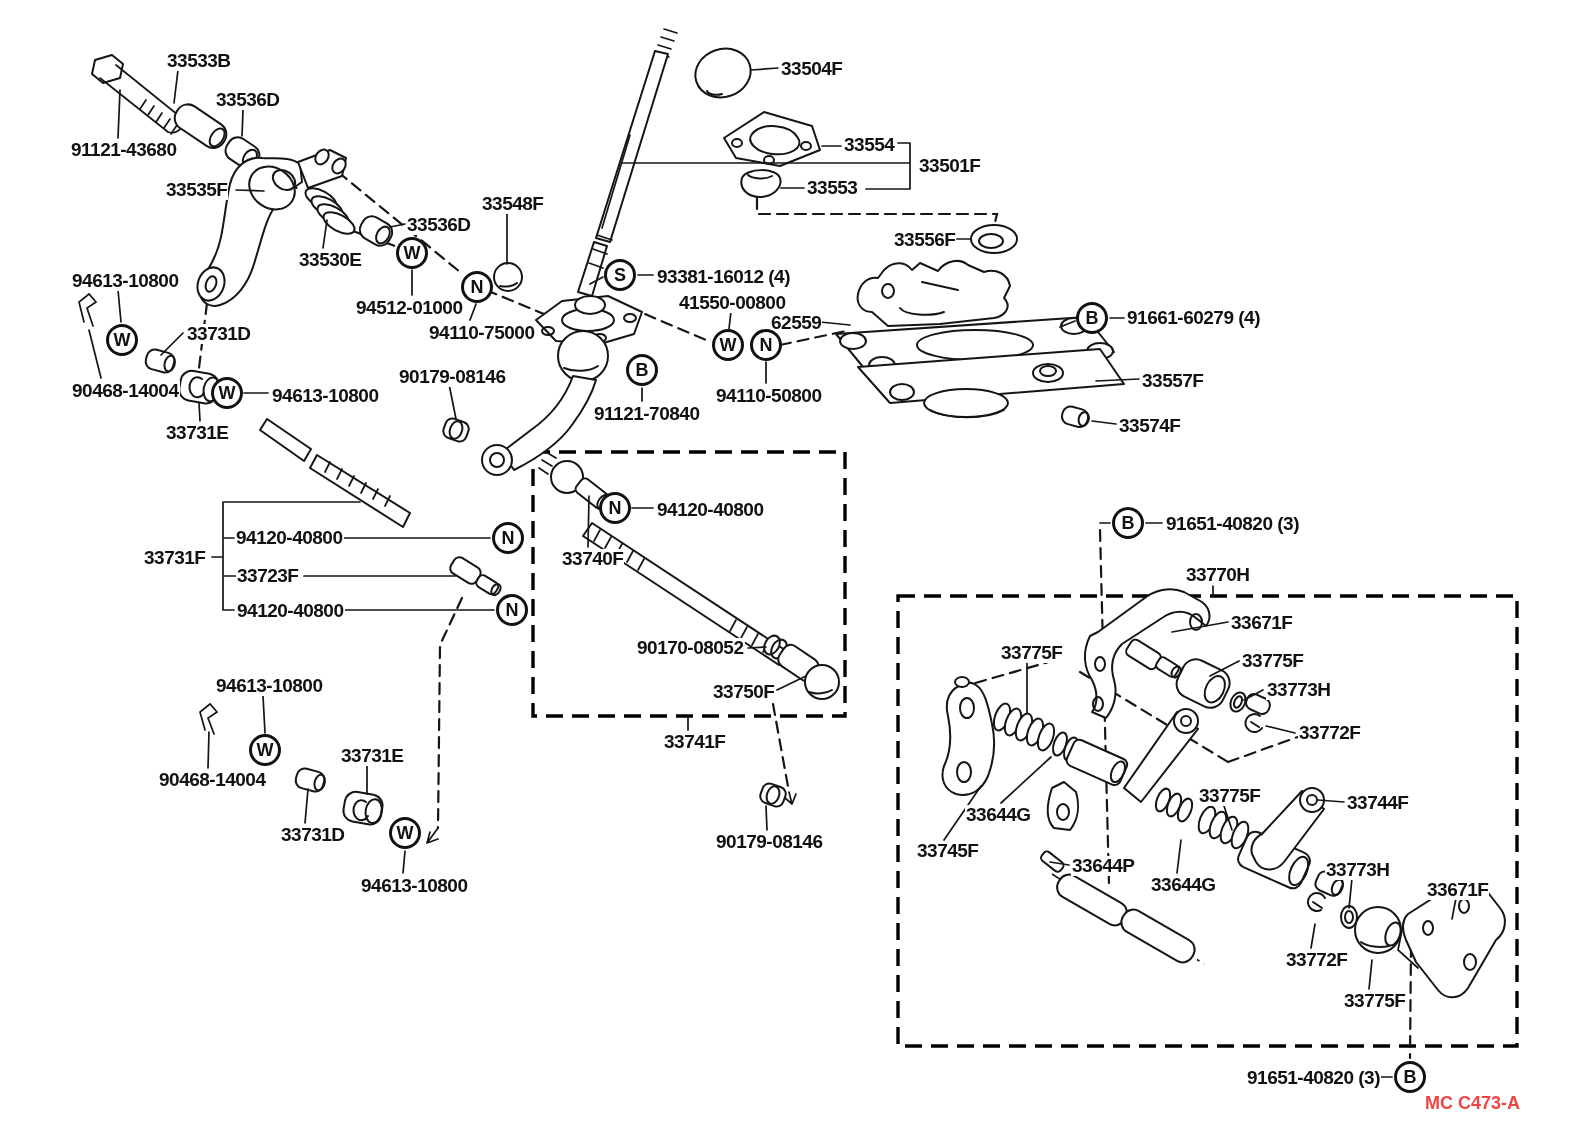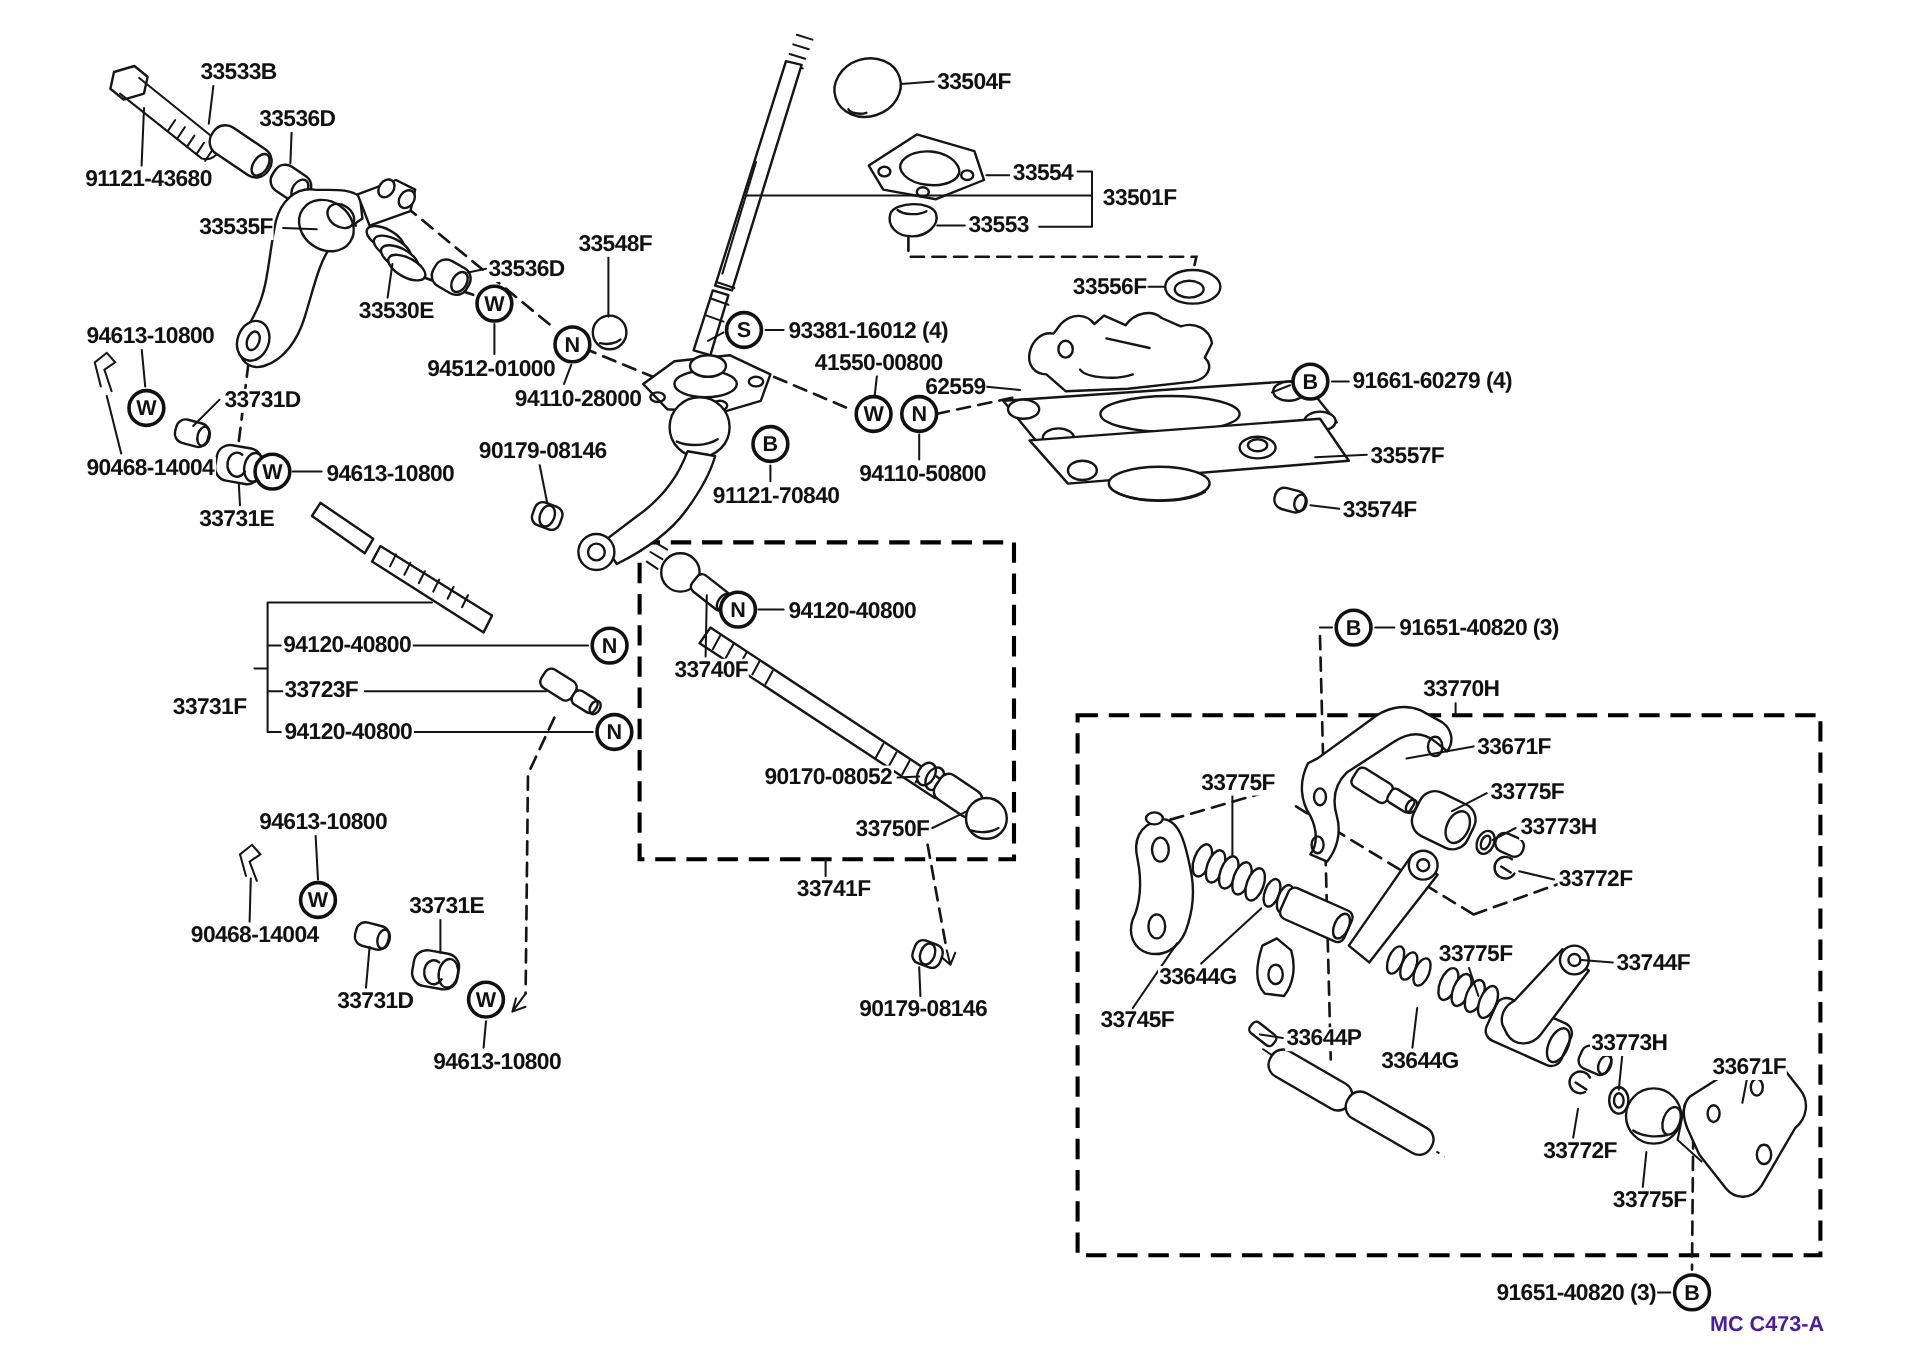--- a/index.html
+++ b/index.html
@@ -5,21 +5,21 @@
   html,body{margin:0;padding:0;background:#fff}
   #stage{position:relative;width:1592px;height:1134px;background:#fff;overflow:hidden;
          font-family:"Liberation Sans",sans-serif}
   #art{position:absolute;left:0;top:0}
   .lbl{position:absolute;white-space:nowrap;font:700 19px/1.05 "Liberation Sans",sans-serif;
        letter-spacing:-0.5px;color:#111;background:#fff;padding:0 1px;z-index:3}
   .sym{position:absolute;width:32px;height:32px;border:3px solid #111;border-radius:50%;
        box-sizing:border-box;background:#fff;display:flex;align-items:center;justify-content:center;
        font:700 18px/1 "Liberation Sans",sans-serif;color:#111;z-index:3}
   .code{position:absolute;white-space:nowrap;font:700 18px/1 "Liberation Sans",sans-serif;
-        color:#4c1d95;z-index:3}
+        color:#ef4444;z-index:3}
   svg .s{stroke:#151515;stroke-width:2;fill:none;stroke-linecap:round;stroke-linejoin:round}
   svg .f{stroke:#151515;stroke-width:2;fill:#fff;stroke-linejoin:round;stroke-linecap:round}
   svg .l{stroke:#151515;stroke-width:1.7;fill:none;stroke-linecap:round}
   svg .d{stroke:#151515;stroke-width:2.2;fill:none;stroke-dasharray:11 7;stroke-linecap:round}
   svg .db{stroke:#000;stroke-width:3.4;fill:none;stroke-dasharray:17 9}
   svg .dd{stroke:#151515;stroke-width:1.6;fill:none;stroke-dasharray:13 5 3 5}
 </style>
 </head>
 <body>
 
@@ -321,35 +321,35 @@
   <div class="lbl" style="left:918px;top:156px">33501F</div>
   <div class="lbl" style="left:806px;top:178px">33553</div>
   <div class="lbl" style="left:893px;top:230px">33556F</div>
   <div class="lbl" style="left:656px;top:267px">93381-16012 (4)</div>
   <div class="lbl" style="left:678px;top:293px">41550-00800</div>
   <div class="lbl" style="left:770px;top:313px">62559</div>
   <div class="lbl" style="left:1126px;top:308px">91661-60279 (4)</div>
   <div class="lbl" style="left:71px;top:271px">94613-10800</div>
   <div class="lbl" style="left:186px;top:324px">33731D</div>
   <div class="lbl" style="left:355px;top:298px">94512-01000</div>
-  <div class="lbl" style="left:428px;top:323px">94110-28000</div>
+  <div class="lbl" style="left:428px;top:323px">94110-75000</div>
   <div class="lbl" style="left:71px;top:381px">90468-14004</div>
   <div class="lbl" style="left:271px;top:386px">94613-10800</div>
   <div class="lbl" style="left:165px;top:423px">33731E</div>
   <div class="lbl" style="left:398px;top:367px">90179-08146</div>
   <div class="lbl" style="left:593px;top:404px">91121-70840</div>
   <div class="lbl" style="left:715px;top:386px">94110-50800</div>
   <div class="lbl" style="left:1141px;top:371px">33557F</div>
   <div class="lbl" style="left:1118px;top:416px">33574F</div>
   <div class="lbl" style="left:656px;top:500px">94120-40800</div>
   <div class="lbl" style="left:561px;top:549px">33740F</div>
   <div class="lbl" style="left:636px;top:638px">90170-08052</div>
   <div class="lbl" style="left:712px;top:682px">33750F</div>
   <div class="lbl" style="left:663px;top:732px">33741F</div>
-  <div class="lbl" style="left:143px;top:580px">33731F</div>
+  <div class="lbl" style="left:143px;top:548px">33731F</div>
   <div class="lbl" style="left:235px;top:528px">94120-40800</div>
   <div class="lbl" style="left:236px;top:566px">33723F</div>
   <div class="lbl" style="left:236px;top:601px">94120-40800</div>
   <div class="lbl" style="left:215px;top:676px">94613-10800</div>
   <div class="lbl" style="left:158px;top:770px">90468-14004</div>
   <div class="lbl" style="left:280px;top:825px">33731D</div>
   <div class="lbl" style="left:340px;top:746px">33731E</div>
   <div class="lbl" style="left:360px;top:876px">94613-10800</div>
   <div class="lbl" style="left:715px;top:832px">90179-08146</div>
   <div class="lbl" style="left:1165px;top:514px">91651-40820 (3)</div>

